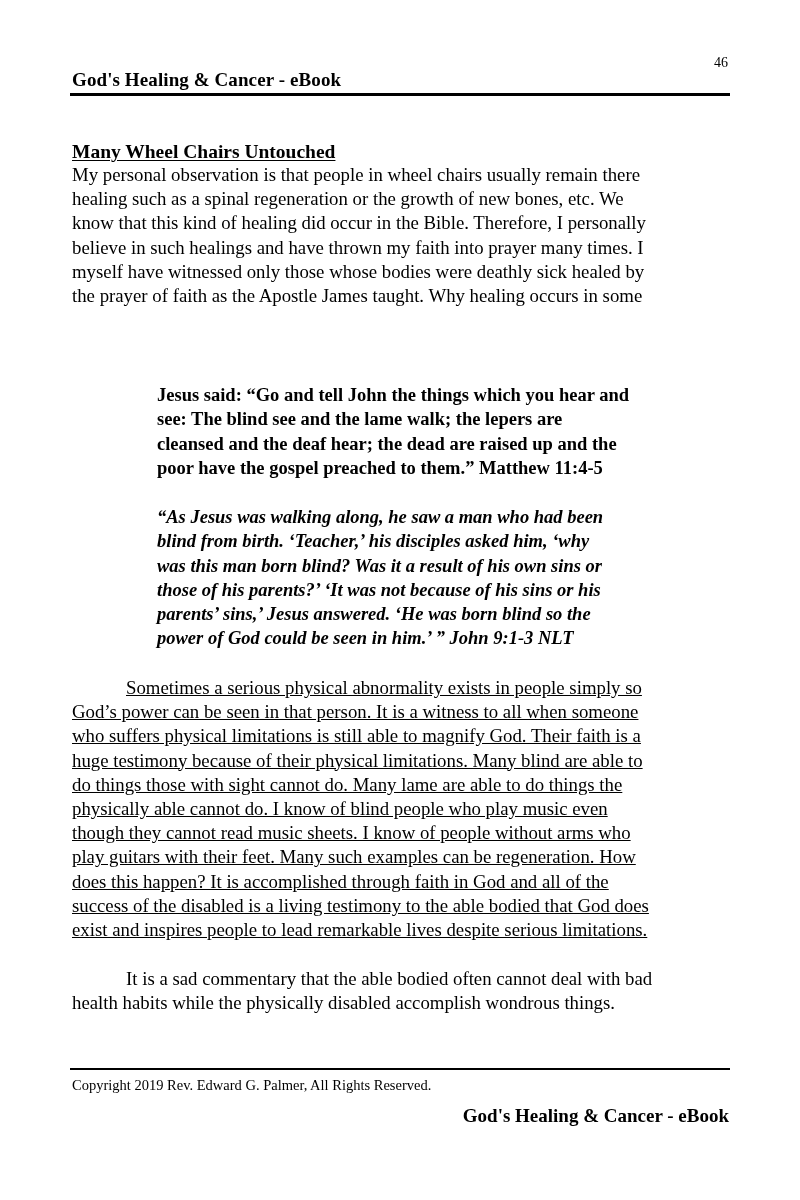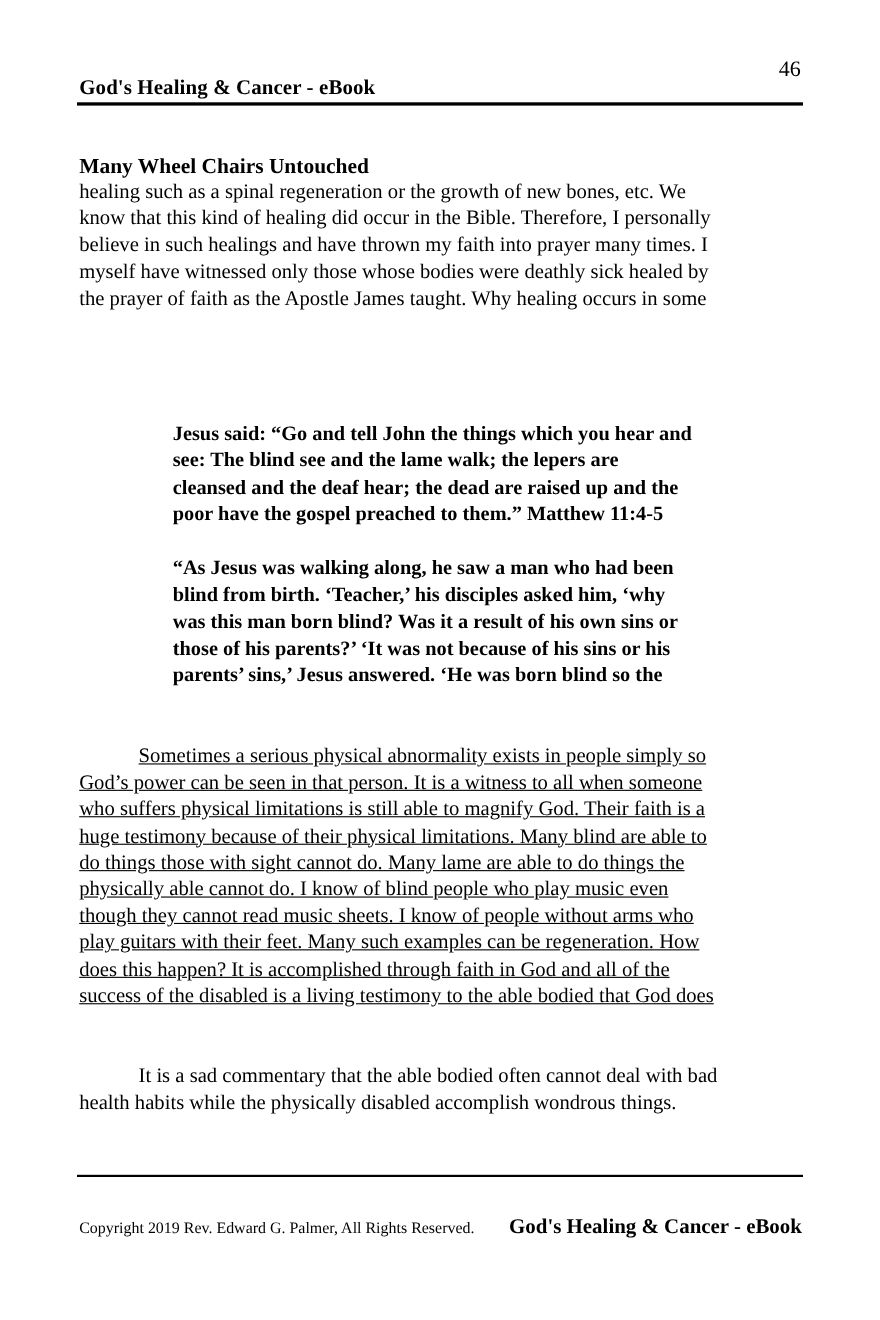--- a/index.html
+++ b/index.html
@@ -12,21 +12,21 @@
       height: 1200px;
       position: relative;
       overflow: hidden;
       color: #000000;
       font-family: "Liberation Serif", serif;
     }
     .page-number {
       position: absolute;
       top: 55px;
       right: 72px;
-      font-size: 20px;
+      font-size: 14px;
       line-height: 16px;
     }
     .header-title {
       position: absolute;
       top: 69px;
       left: 72px;
       font-size: 19px;
       font-weight: bold;
       line-height: 22px;
       letter-spacing: 0.1px;
@@ -39,20 +39,21 @@
       height: 3px;
       background: #000;
     }
     .section-heading {
       position: absolute;
       top: 140px;
       left: 72px;
       font-size: 19.5px;
       font-weight: bold;
       line-height: 24px;
+      text-decoration: underline;
       text-underline-offset: 2px;
     }
     .body-block {
       position: absolute;
       left: 72px;
       width: 660px;
       font-size: 18.8px;
       line-height: 24.2px;
     }
     .body-block .line {
@@ -69,92 +70,94 @@
       font-weight: bold;
       line-height: 24.3px;
     }
     .quote-block .line {
       white-space: nowrap;
       display: block;
       height: 24.3px;
       margin-left: 30px;
     }
     .quote-1 { top: 383px; }
-    .quote-2 { top: 505px; }
+    .quote-2 { top: 505px; font-style: italic; }
     .para-2 { top: 676px; text-decoration: underline; }
     .para-3 { top: 967px; }
     .indent { padding-left: 54px; }
     .footer-rule {
       position: absolute;
       top: 1068px;
       left: 70px;
       width: 660px;
       height: 2px;
       background: #000;
     }
     .copyright {
       position: absolute;
       top: 1077px;
       left: 72px;
       font-size: 14.5px;
       line-height: 17px;
-      margin-top: 32px;
     }
     .footer-title {
       position: absolute;
       top: 1105px;
       right: 71px;
       font-size: 19px;
       font-weight: bold;
       line-height: 22px;
     }
   </style>
 </head>
 <body>
 
 <div class="page-number">46</div>
 <div class="header-title">God's Healing &amp; Cancer - eBook</div>
 <div class="header-rule"></div>
 
 <div class="section-heading">Many Wheel Chairs Untouched</div>
 
 <div class="body-block intro">
+  <span class="line">My personal observation is that people in wheel chairs usually remain there</span>
   <span class="line">healing such as a spinal regeneration or the growth of new bones, etc.  We</span>
   <span class="line">know that this kind of healing did occur in the Bible.  Therefore, I personally</span>
   <span class="line">believe in such healings and have thrown my faith into prayer many times.  I</span>
   <span class="line">myself have witnessed only those whose bodies were deathly sick healed by</span>
   <span class="line">the prayer of faith as the Apostle James taught.  Why healing occurs in some</span>
 </div>
 
 <div class="quote-block quote-1">
   <span class="line">Jesus said: “Go and tell John the things which you hear and</span>
   <span class="line">see: The blind see and the lame walk; the lepers are</span>
   <span class="line">cleansed and the deaf hear; the dead are raised up and the</span>
   <span class="line">poor have the gospel preached to them.”  Matthew 11:4-5</span>
 </div>
 
 <div class="quote-block quote-2">
   <span class="line">“As Jesus was walking along, he saw a man who had been</span>
   <span class="line">blind from birth.  ‘Teacher,’ his disciples asked him, ‘why</span>
   <span class="line">was this man born blind?  Was it a result of his own sins or</span>
   <span class="line">those of his parents?’  ‘It was not because of his sins or his</span>
   <span class="line">parents’ sins,’ Jesus answered.  ‘He was born blind so the</span>
+  <span class="line">power of God could be seen in him.’ ”  John 9:1-3 NLT</span>
 </div>
 
 <div class="body-block para-2">
   <span class="line indent">Sometimes a serious physical abnormality exists in people simply so</span>
   <span class="line">God’s power can be seen in that person.  It is a witness to all when someone</span>
   <span class="line">who suffers physical limitations is still able to magnify God.  Their faith is a</span>
   <span class="line">huge testimony because of their physical limitations.  Many blind are able to</span>
   <span class="line">do things those with sight cannot do.  Many lame are able to do things the</span>
   <span class="line">physically able cannot do.  I know of blind people who play music even</span>
   <span class="line">though they cannot read music sheets.  I know of people without arms who</span>
   <span class="line">play guitars with their feet.  Many such examples can be regeneration.  How</span>
   <span class="line">does this happen?  It is accomplished through faith in God and all of the</span>
   <span class="line">success of the disabled is a living testimony to the able bodied that God does</span>
+  <span class="line">exist and inspires people to lead remarkable lives despite serious limitations.</span>
 </div>
 
 <div class="body-block para-3">
   <span class="line indent">It is a sad commentary that the able bodied often cannot deal with bad</span>
   <span class="line">health habits while the physically disabled accomplish wondrous things.</span>
 </div>
 
 <div class="footer-rule"></div>
 <div class="copyright">Copyright 2019 Rev. Edward G. Palmer, All Rights Reserved.</div>
 <div class="footer-title">God's Healing &amp; Cancer - eBook</div>

